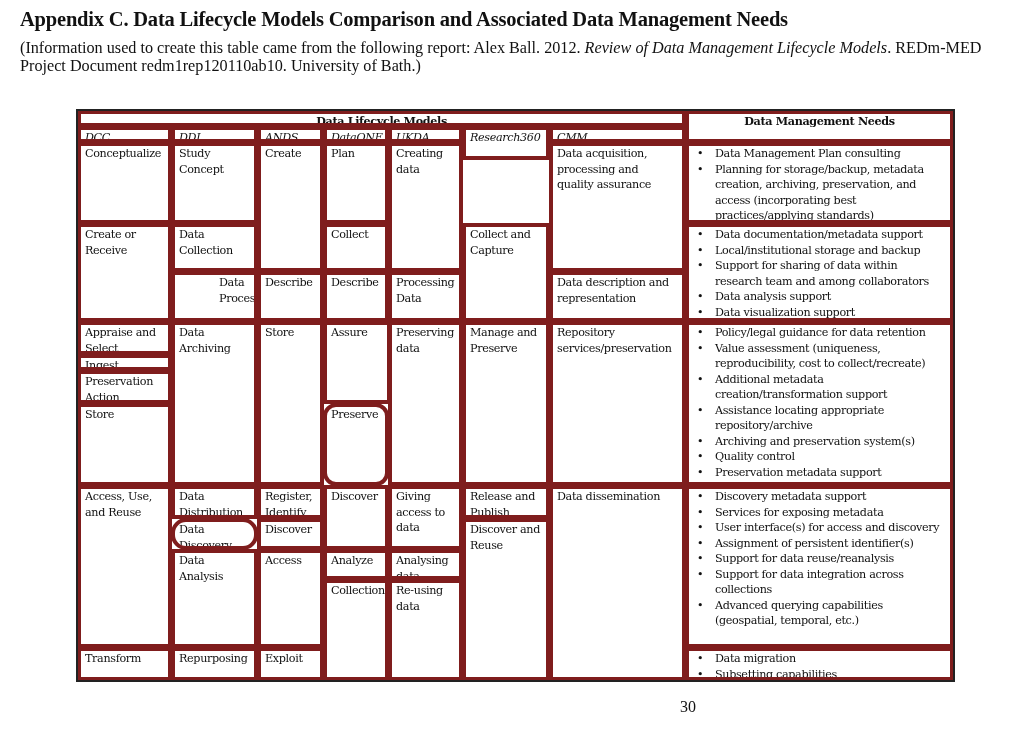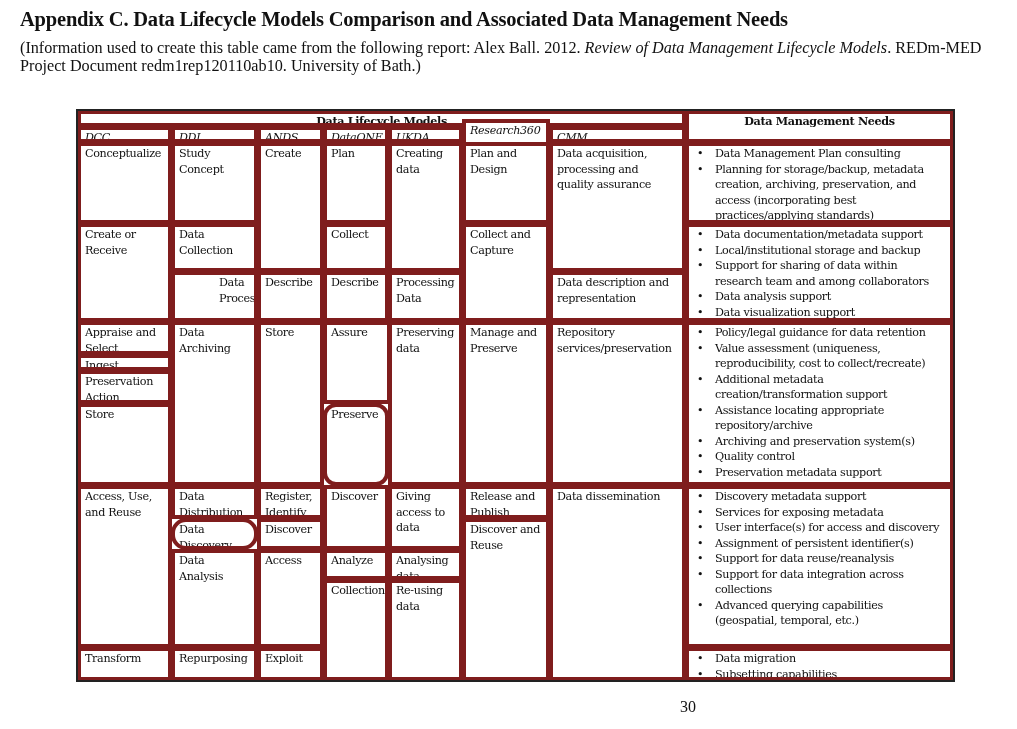--- a/index.html
+++ b/index.html
@@ -26,21 +26,21 @@
 <div class="tbl">
 
   <div class="cell group" style="left:77px;top:110px;width:609px;height:17px;">Data Lifecycle Models</div>
   <div class="cell group" style="left:685px;top:110px;width:269px;height:33px;padding-top:0;">Data Management Needs</div>
 
   <div class="cell hd" style="left:77px;top:126px;width:95px;height:17px;">DCC</div>
   <div class="cell hd" style="left:171px;top:126px;width:87px;height:17px;">DDI</div>
   <div class="cell hd" style="left:257px;top:126px;width:67px;height:17px;">ANDS</div>
   <div class="cell hd" style="left:323px;top:126px;width:66px;height:17px;">DataONE</div>
   <div class="cell hd" style="left:388px;top:126px;width:75px;height:17px;">UKDA</div>
-  <div class="cell hd" style="left:462px;top:119px;width:88px;height:34px;">Research360</div>
+  <div class="cell hd" style="left:462px;top:126px;width:88px;height:34px;">Research360</div>
   <div class="cell hd" style="left:549px;top:126px;width:137px;height:17px;">CMM</div>
 
   <div class="cell" style="left:77px;top:142px;width:95px;height:82px;">Conceptualize</div>
   <div class="cell" style="left:77px;top:223px;width:95px;height:99px;">Create or Receive</div>
   <div class="cell" style="left:77px;top:321px;width:95px;height:34px;">Appraise and Select</div>
   <div class="cell" style="left:77px;top:354px;width:95px;height:17px;">Ingest</div>
   <div class="cell" style="left:77px;top:370px;width:95px;height:34px;">Preservation Action</div>
   <div class="cell" style="left:77px;top:403px;width:95px;height:83px;">Store</div>
   <div class="cell" style="left:77px;top:485px;width:95px;height:163px;">Access, Use, and Reuse</div>
   <div class="cell" style="left:77px;top:647px;width:95px;height:34px;">Transform</div>
@@ -71,21 +71,20 @@
   <div class="cell" style="left:323px;top:549px;width:66px;height:31px;">Analyze</div>
   <div class="cell" style="left:323px;top:579px;width:66px;height:102px;">Collection</div>
 
   <div class="cell" style="left:388px;top:142px;width:75px;height:130px;">Creating data</div>
   <div class="cell" style="left:388px;top:271px;width:75px;height:51px;">Processing Data</div>
   <div class="cell" style="left:388px;top:321px;width:75px;height:165px;">Preserving data</div>
   <div class="cell" style="left:388px;top:485px;width:75px;height:65px;">Giving access to data</div>
   <div class="cell" style="left:388px;top:549px;width:75px;height:31px;">Analysing data</div>
   <div class="cell" style="left:388px;top:579px;width:75px;height:102px;">Re-using data</div>
 
-  <div class="cell" style="left:462px;top:142px;width:88px;height:82px;">Plan and Design</div>
   <div class="cell" style="left:462px;top:223px;width:88px;height:99px;">Collect and Capture</div>
   <div class="cell" style="left:462px;top:321px;width:88px;height:165px;">Manage and Preserve</div>
   <div class="cell" style="left:462px;top:485px;width:88px;height:34px;">Release and Publish</div>
   <div class="cell" style="left:462px;top:518px;width:88px;height:163px;">Discover and Reuse</div>
 
   <div class="cell" style="left:549px;top:142px;width:137px;height:130px;">Data acquisition, processing and quality assurance</div>
   <div class="cell" style="left:549px;top:271px;width:137px;height:51px;">Data description and representation</div>
   <div class="cell" style="left:549px;top:321px;width:137px;height:165px;">Repository services/preservation</div>
   <div class="cell" style="left:549px;top:485px;width:137px;height:196px;">Data dissemination</div>
 

